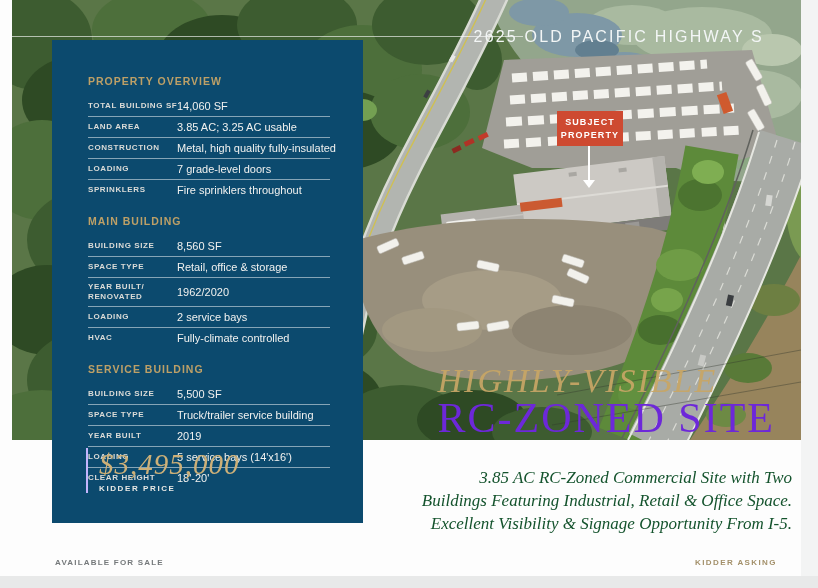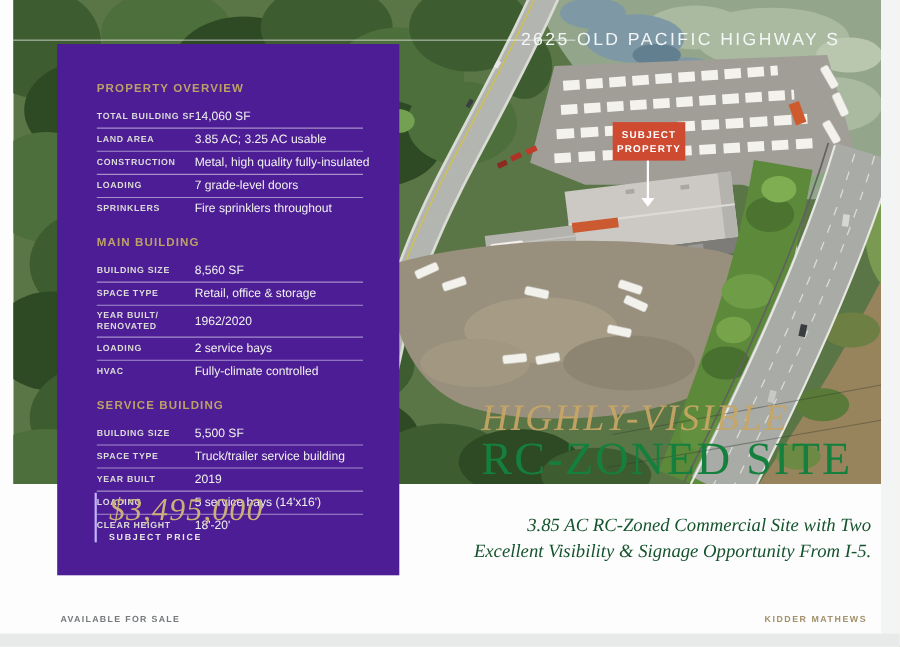--- a/index.html
+++ b/index.html
@@ -10,21 +10,21 @@
   .right-strip { position:absolute; left:801px; top:0; width:17px; height:576px; background:#f3f4f4; }
   .bottom-strip { position:absolute; left:0; top:576px; width:818px; height:12px; background:#e8e9e9; }
 
   .top-line { position:absolute; left:12px; top:36px; width:511px; height:1px; background:rgba(255,255,255,.62); }
 
   .address { position:absolute; top:28px; right:54px; font-size:16px; font-weight:400;
              letter-spacing:2.2px; color:#f3f6f6; white-space:nowrap; }
 
   
   .panel { position:absolute; left:52px; top:40px; width:311px; height:483px;
-           background:#4c1d95; padding:35px 33px 0 36px; }
+           background:#0c4a6e; padding:35px 33px 0 36px; }
   .sec-title { font-size:10.5px; font-weight:bold; letter-spacing:1px; color:#bda067; margin-bottom:9px; }
   .section { margin-bottom:15px; }
   .row { display:grid; grid-template-columns:89px 1fr; align-items:center;
          padding:4px 0; border-bottom:1px solid rgba(255,255,255,.5); }
   .row:last-child { border-bottom:none; }
   .lbl { font-size:8px; font-weight:bold; letter-spacing:.6px; color:#dbdbd7;
          white-space:pre; line-height:10px; }
   .val { font-size:11px; color:#f1f1ef; white-space:nowrap; }
 
   .price-block { position:absolute; left:86px; top:448px; border-left:2px solid #c4b5fd; padding-left:11px; }
@@ -40,21 +40,21 @@
   .arrow-stem { position:absolute; left:588px; top:146px; width:2px; height:34px; background:#ffffff; }
   .arrow-head { position:absolute; left:583px; top:180px; width:0; height:0;
                 border-left:6px solid transparent; border-right:6px solid transparent;
                 border-top:8px solid #ffffff; }
 
   
   .headline { position:absolute; right:43px; top:364px; text-align:left; }
   .headline-1 { font-family:"Liberation Serif", serif; font-style:italic; font-size:34px;
                 letter-spacing:2px; color:rgba(199,166,101,.93); line-height:34px; }
   .headline-2 { font-family:"Liberation Serif", serif; font-size:42px; letter-spacing:2px;
-                color:#15803d; line-height:38px; margin-top:1px; }
+                color:#6d28d9; line-height:38px; margin-top:1px; }
 
   .description { position:absolute; left:396px; top:466px; width:396px; text-align:right;
                  font-family:"Liberation Serif", serif; font-style:italic; font-size:17px;
                  line-height:23px; color:#14532d; }
 
   .avail { position:absolute; left:55px; top:558px; font-size:8px; font-weight:bold;
            letter-spacing:1.2px; color:#75797b; }
   .brand { position:absolute; left:695px; top:558px; font-size:8px; font-weight:bold;
            letter-spacing:1.4px; color:#a3906a; }
 </style>
@@ -224,20 +224,21 @@
   <div class="arrow-stem"></div>
   <div class="arrow-head"></div>
 
   <div class="headline">
     <div class="headline-1">HIGHLY-VISIBLE</div>
     <div class="headline-2">RC-ZONED SITE</div>
   </div>
 
   <div class="description">
     <div>3.85 AC RC-Zoned Commercial Site with Two</div>
+    <div>Buildings Featuring Industrial, Retail &amp; Office Space.</div>
     <div>Excellent Visibility &amp; Signage Opportunity From I-5.</div>
   </div>
 
   <div class="panel">
 
     <div class="section">
       <div class="sec-title">PROPERTY OVERVIEW</div>
       <div class="row">
         <span class="lbl">TOTAL BUILDING SF</span>
         <span class="val">14,060 SF</span>
@@ -305,19 +306,19 @@
       </div>
       <div class="row">
         <span class="lbl">CLEAR HEIGHT</span>
         <span class="val">18'-20'</span>
       </div>
     </div>
   </div>
 
   <div class="price-block">
     <div class="price">$3,495,000</div>
-    <div class="price-label">SUBJECT PRICE</div>
+    <div class="price-label">KIDDER PRICE</div>
   </div>
 
   <div class="avail">AVAILABLE FOR SALE</div>
-  <div class="brand">KIDDER MATHEWS</div>
+  <div class="brand">KIDDER ASKING</div>
 
 </div>
 
 </body></html>

